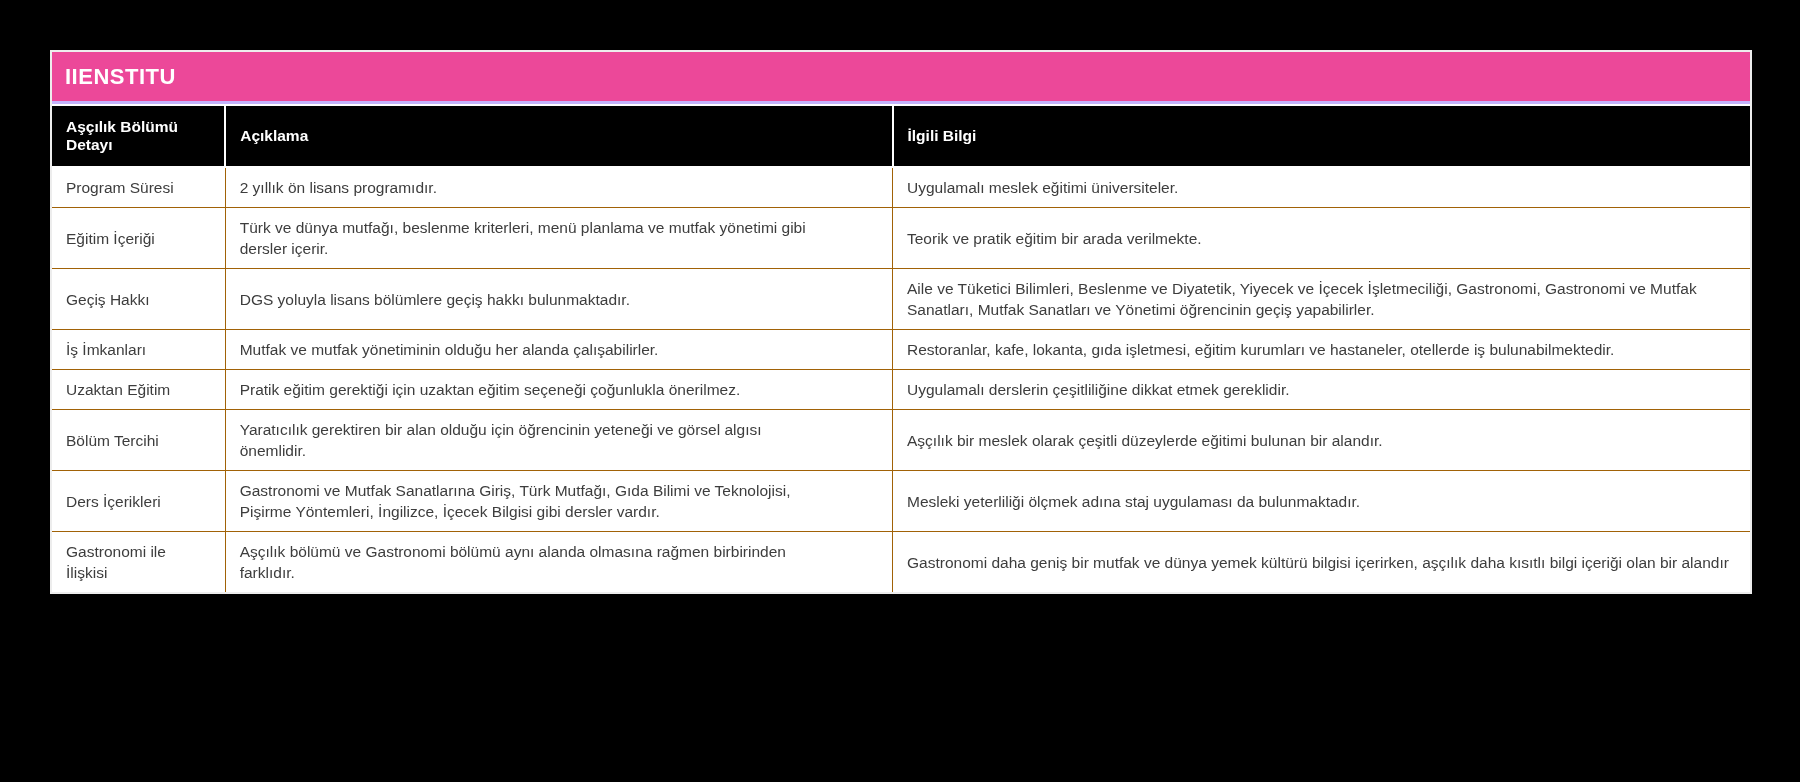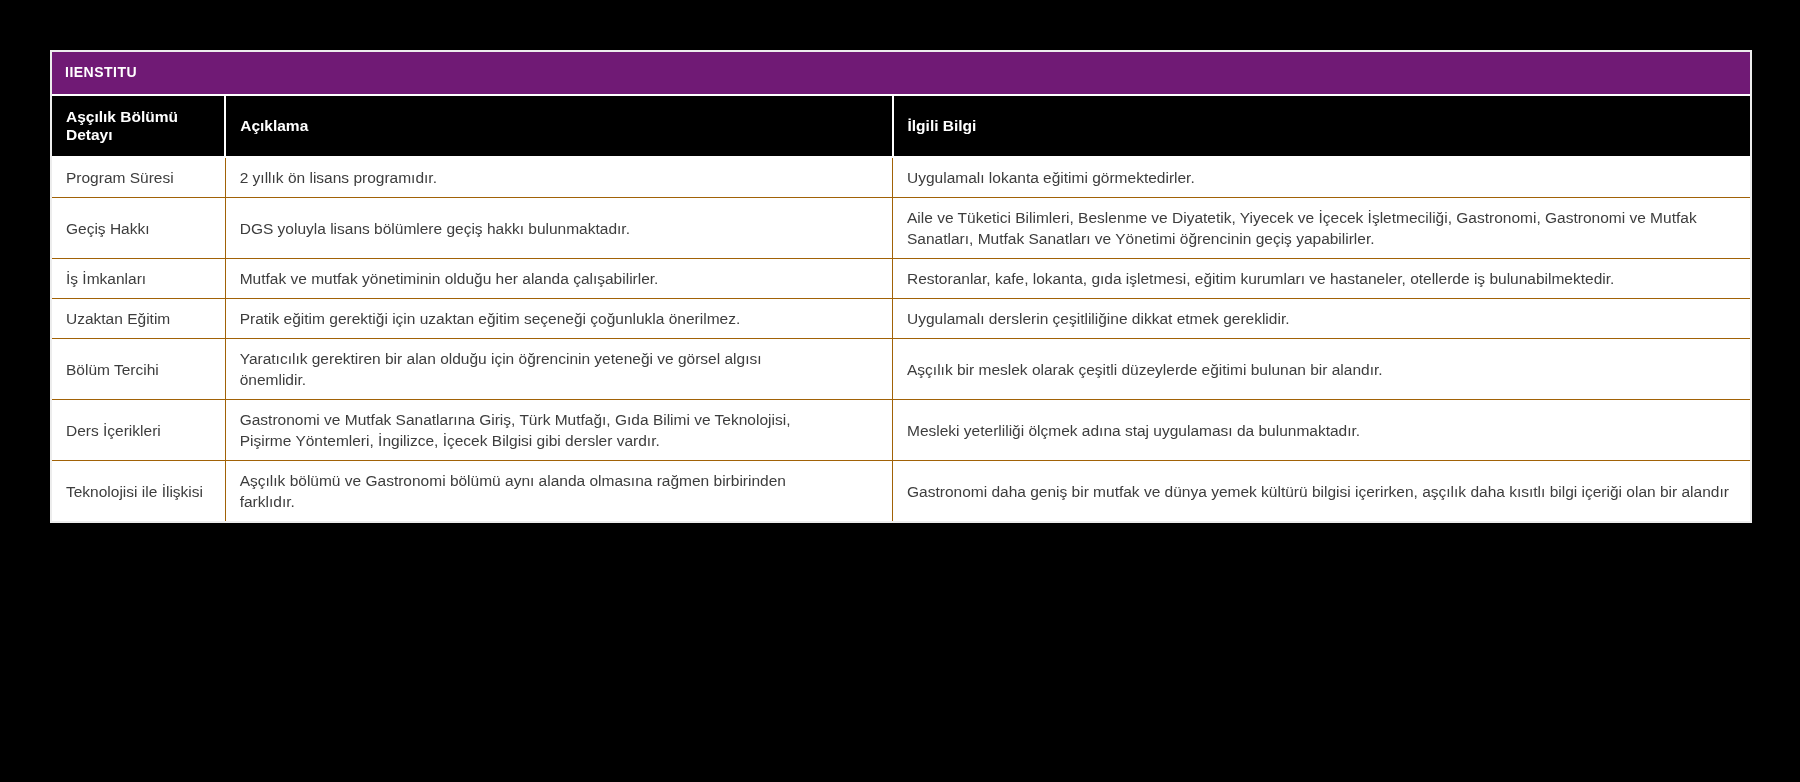--- a/index.html
+++ b/index.html
@@ -10,27 +10,27 @@
     overflow: hidden;
   }
   .frame {
     position: absolute;
     left: 50px; top: 50px;
     width: 1702px;
     background: #000000;
     border: 2px solid #ededed;
   }
   .title-bar {
-    background: #701a75;
+    background: #ec4899;
     color: #ffffff;
-    font-size: 14px;
+    font-size: 22px;
     font-weight: bold;
     letter-spacing: 0.5px;
     padding: 12px 13px 11px 13px;
-    border-bottom: 3px solid #701a75;
+    border-bottom: 3px solid #c4b5fd;
   }
   table.data-table {
     width: 100%;
     border-collapse: collapse;
     background: #ffffff;
     table-layout: fixed;
   }
   col.c1 { width: 10.2%; }
   col.c2 { width: 39.3%; }
   col.c3 { width: 50.5%; }
@@ -79,21 +79,26 @@
       <tr>
         <th>Aşçılık Bölümü Detayı</th>
         <th>Açıklama</th>
         <th>İlgili Bilgi</th>
       </tr>
     </thead>
     <tbody>
         <tr>
           <td class="cell-detail">Program Süresi</td>
           <td class="cell-description">2 yıllık ön lisans programıdır.</td>
-          <td class="cell-related-info">Uygulamalı lokanta eğitimi görmektedirler.</td>
+          <td class="cell-related-info">Uygulamalı meslek eğitimi üniversiteler.</td>
+        </tr>
+        <tr>
+          <td class="cell-detail">Eğitim İçeriği</td>
+          <td class="cell-description">Türk ve dünya mutfağı, beslenme kriterleri, menü planlama ve mutfak yönetimi gibi dersler içerir.</td>
+          <td class="cell-related-info">Teorik ve pratik eğitim bir arada verilmekte.</td>
         </tr>
         <tr>
           <td class="cell-detail">Geçiş Hakkı</td>
           <td class="cell-description">DGS yoluyla lisans bölümlere geçiş hakkı bulunmaktadır.</td>
           <td class="cell-related-info">Aile ve Tüketici Bilimleri, Beslenme ve Diyatetik, Yiyecek ve İçecek İşletmeciliği, Gastronomi, Gastronomi ve Mutfak Sanatları, Mutfak Sanatları ve Yönetimi öğrencinin geçiş yapabilirler.</td>
         </tr>
         <tr>
           <td class="cell-detail">İş İmkanları</td>
           <td class="cell-description">Mutfak ve mutfak yönetiminin olduğu her alanda çalışabilirler.</td>
           <td class="cell-related-info">Restoranlar, kafe, lokanta, gıda işletmesi, eğitim kurumları ve hastaneler, otellerde iş bulunabilmektedir.</td>
@@ -107,19 +112,19 @@
           <td class="cell-detail">Bölüm Tercihi</td>
           <td class="cell-description">Yaratıcılık gerektiren bir alan olduğu için öğrencinin yeteneği ve görsel algısı önemlidir.</td>
           <td class="cell-related-info">Aşçılık bir meslek olarak çeşitli düzeylerde eğitimi bulunan bir alandır.</td>
         </tr>
         <tr>
           <td class="cell-detail">Ders İçerikleri</td>
           <td class="cell-description">Gastronomi ve Mutfak Sanatlarına Giriş, Türk Mutfağı, Gıda Bilimi ve Teknolojisi, Pişirme Yöntemleri, İngilizce, İçecek Bilgisi gibi dersler vardır.</td>
           <td class="cell-related-info">Mesleki yeterliliği ölçmek adına staj uygulaması da bulunmaktadır.</td>
         </tr>
         <tr>
-          <td class="cell-detail">Teknolojisi ile İlişkisi</td>
+          <td class="cell-detail">Gastronomi ile İlişkisi</td>
           <td class="cell-description">Aşçılık bölümü ve Gastronomi bölümü aynı alanda olmasına rağmen birbirinden farklıdır.</td>
           <td class="cell-related-info">Gastronomi daha geniş bir mutfak ve dünya yemek kültürü bilgisi içerirken, aşçılık daha kısıtlı bilgi içeriği olan bir alandır</td>
         </tr>
       </tbody>
   </table>
 </div>
 
 </body></html>

